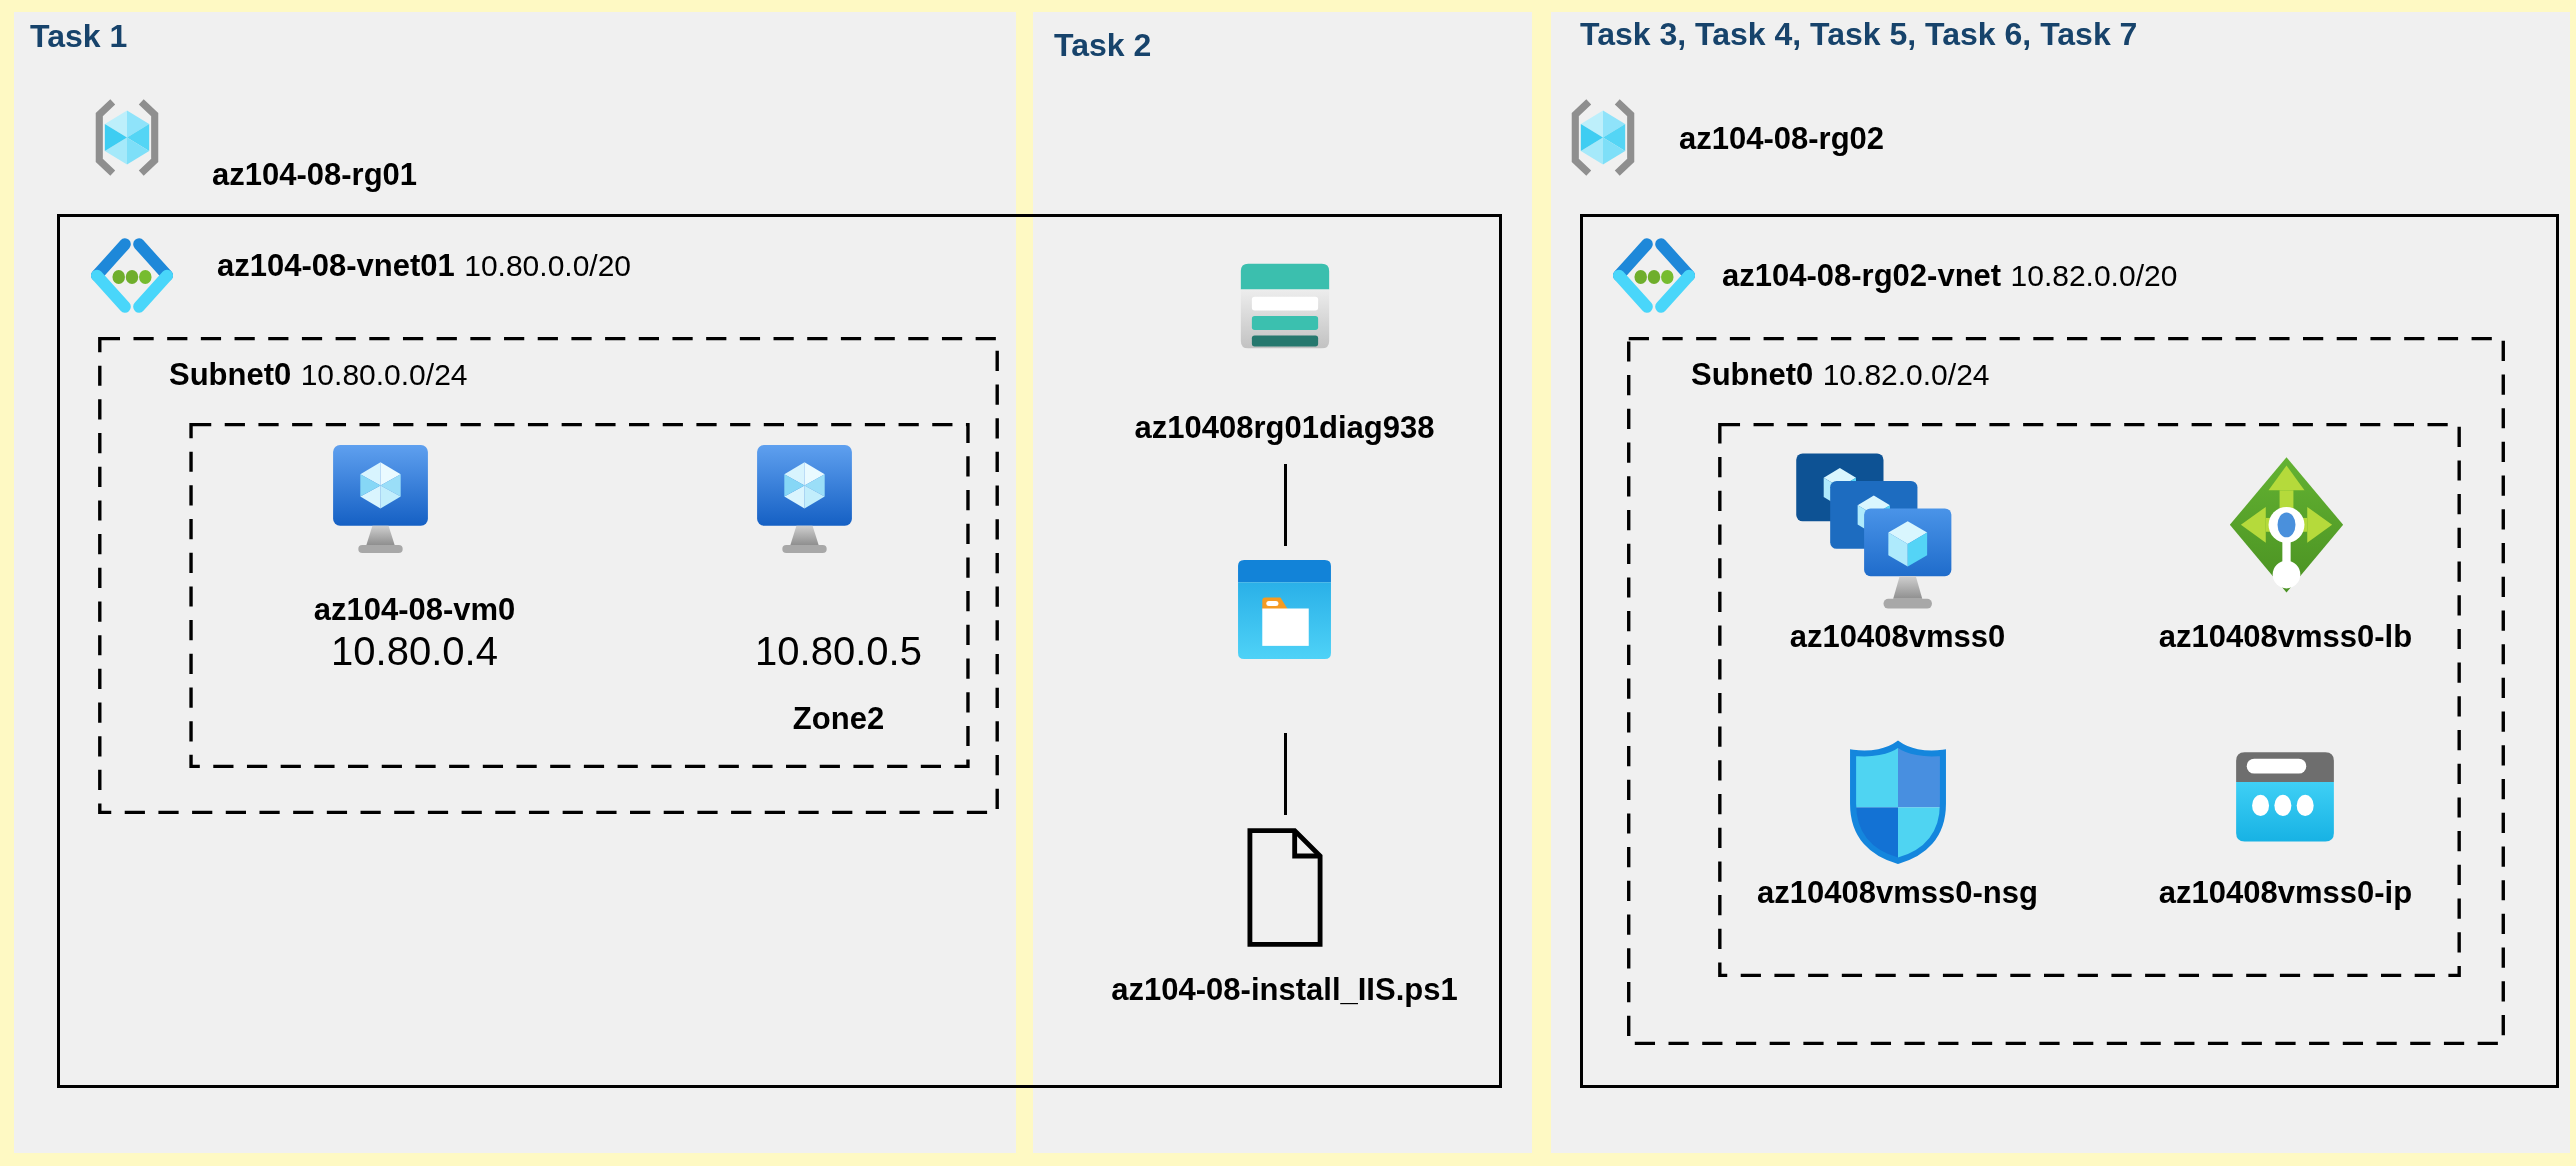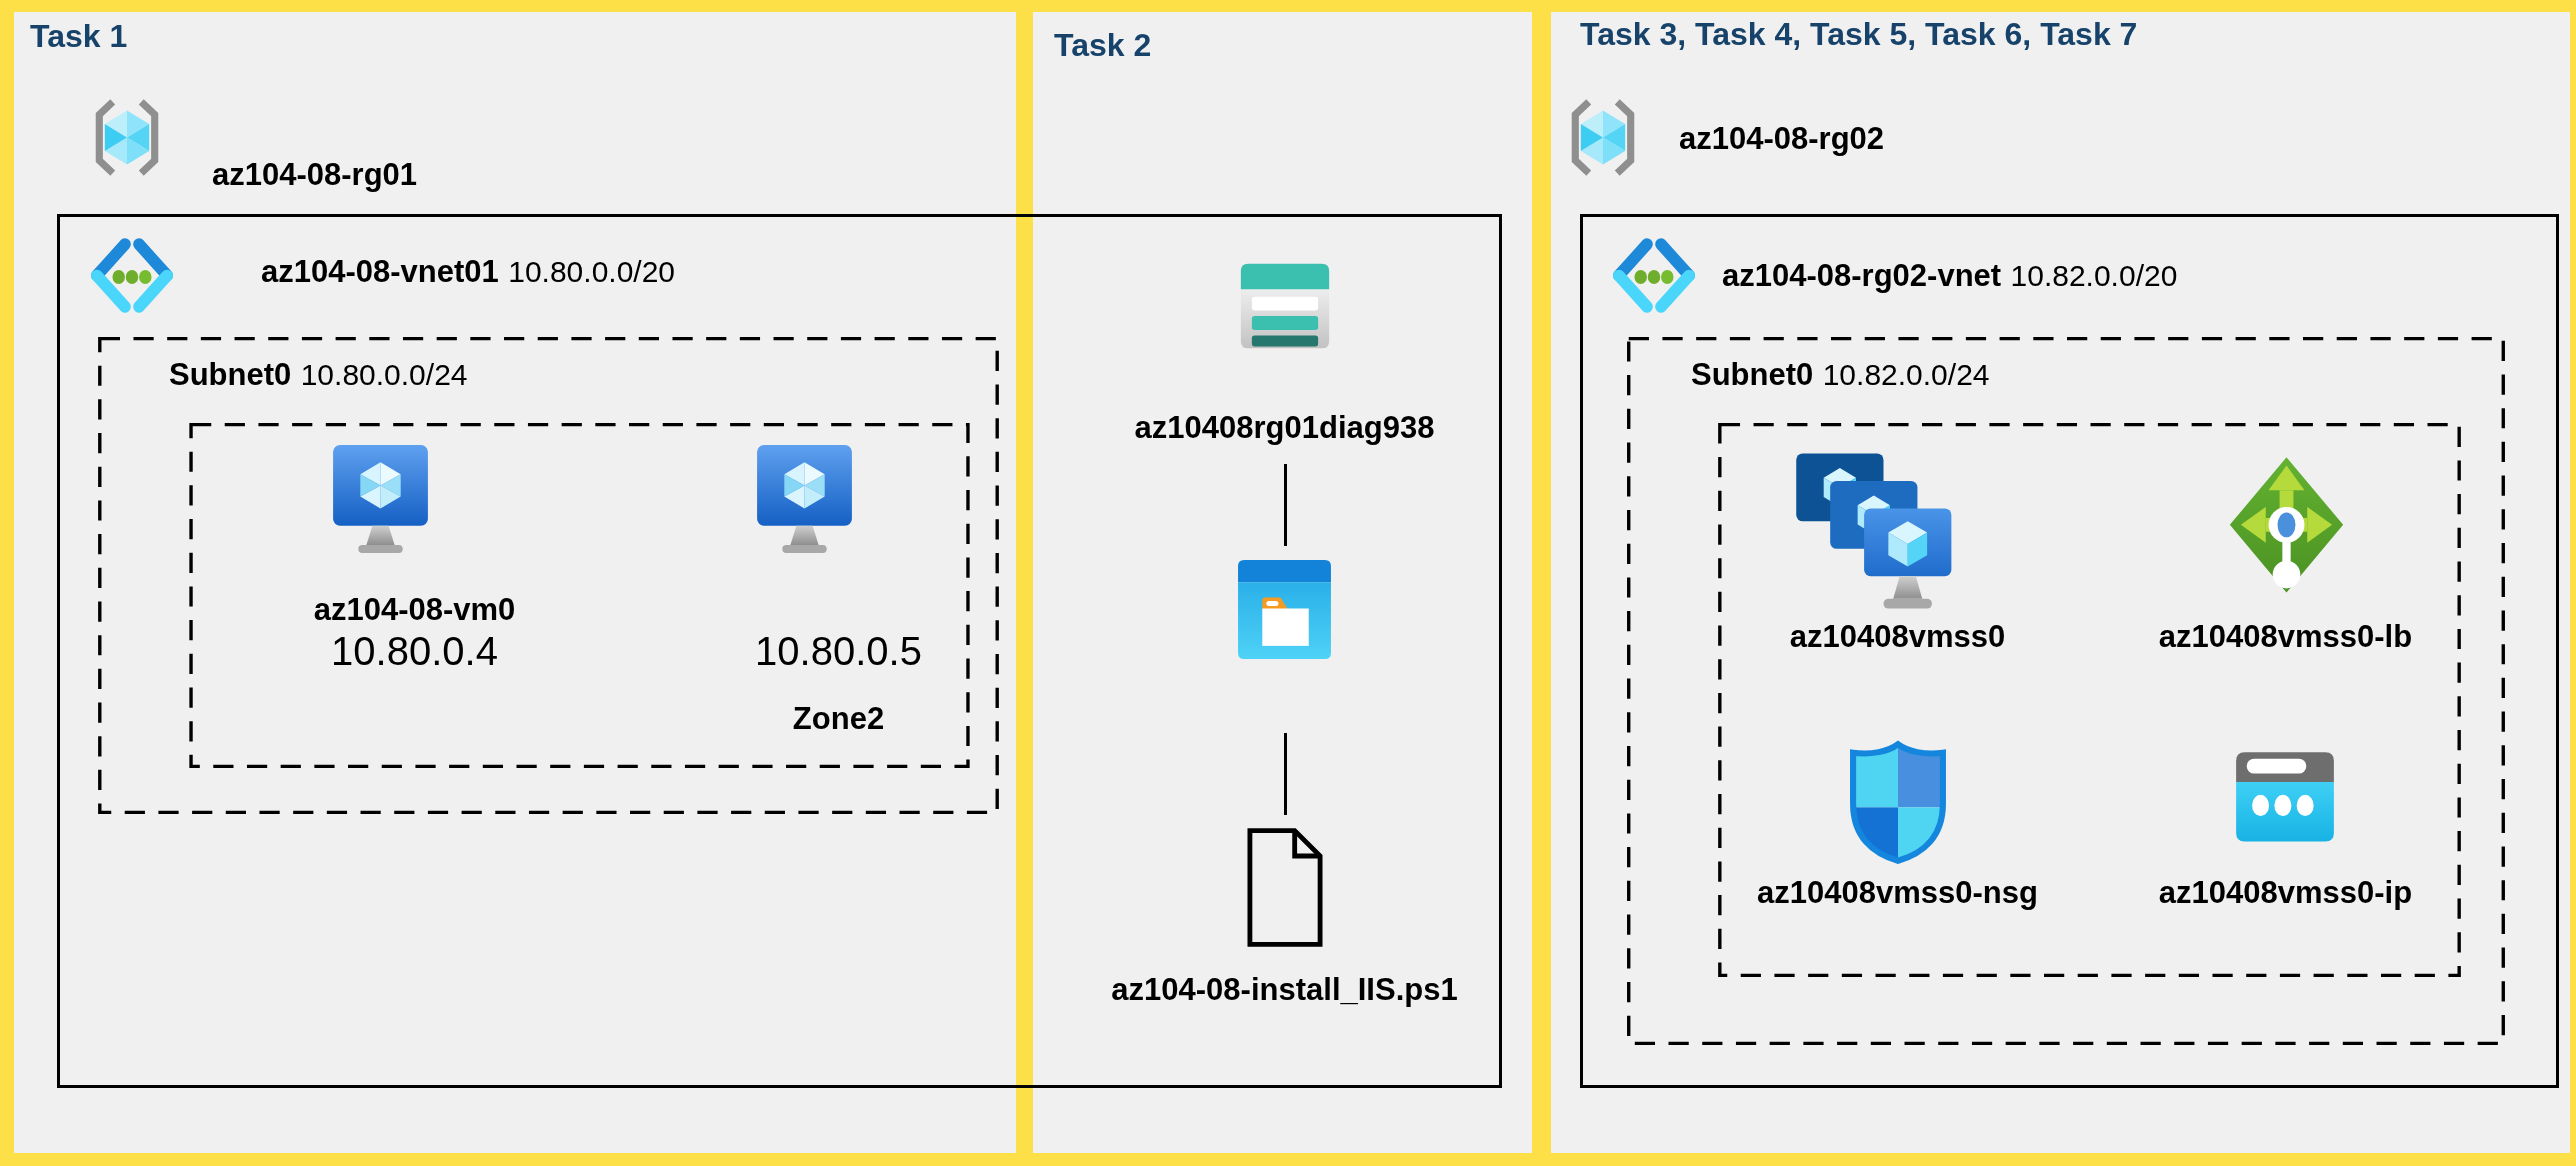--- a/index.html
+++ b/index.html
@@ -1,16 +1,16 @@
 <!DOCTYPE html>
 <html style="font-size:10.8px"><head>
 <meta charset="utf-8">
 <style>
   html,body{margin:0;padding:0;background:#ffffff;}
-  .canvas{position:relative;width:2576px;height:1166px;background:#fde047;overflow:hidden;
+  .canvas{position:relative;width:2576px;height:1166px;background:#fef9c3;overflow:hidden;
           font-family:"Liberation Sans",sans-serif;color:#000;}
   .panel{position:absolute;top:12px;height:1141px;background:#f0f0f0;}
   .hdr{position:absolute;font-size:32px;font-weight:700;color:#17436b;white-space:nowrap;}
   .solidbox{position:absolute;border:3.4px solid #000;box-sizing:border-box;background:transparent;}
   .dashsvg{position:absolute;overflow:visible;}
   .dashsvg rect{fill:none;stroke:#000;stroke-width:5;stroke-dasharray:30 20;}
   .rowlbl{position:absolute;white-space:nowrap;font-size:31px;font-weight:700;line-height:39px;}
   .rowlbl .cidr{font-weight:400;font-size:30px;margin-left:9.4px;}
   .nodelbl{position:absolute;width:337px;text-align:center;font-size:31px;font-weight:700;
            line-height:38px;white-space:nowrap;}
@@ -48,21 +48,21 @@
 
   <svg class="icon" style="left:89px;top:235px;" width="86" height="81" viewBox="0 0 110 100">
     <path d="M46 10 L10 50" stroke="#1e88d9" stroke-width="15" stroke-linecap="round" fill="none"></path>
     <path d="M10 50 L46 90" stroke="#49d6fa" stroke-width="15" stroke-linecap="round" fill="none"></path>
     <path d="M64 10 L100 50" stroke="#1e88d9" stroke-width="15" stroke-linecap="round" fill="none"></path>
     <path d="M100 50 L64 90" stroke="#49d6fa" stroke-width="15" stroke-linecap="round" fill="none"></path>
     <ellipse cx="38" cy="52" rx="8" ry="9" fill="#6fae2c"></ellipse>
     <ellipse cx="55" cy="52" rx="8" ry="9" fill="#6fae2c"></ellipse>
     <ellipse cx="72" cy="52" rx="8" ry="9" fill="#76bc2f"></ellipse>
   </svg>
-  <div class="rowlbl" style="left:217px;top:252px;margin-left:44px;">
+  <div class="rowlbl" style="left:217px;top:246px;">
     <span>az104-08-vnet01</span><span class="cidr">10.80.0.0/20</span>
   </div>
 
   <svg class="dashsvg" style="left:98px;top:337px;" width="901" height="477" viewBox="0 0 1337 708">
       <rect x="2.5" y="2.5" width="1332" height="703"></rect>
     </svg>
   <div class="rowlbl" style="left:155px;top:355px;margin-left:14px;">
     <span>Subnet0</span><span class="cidr">10.80.0.0/24</span>
   </div>
 

